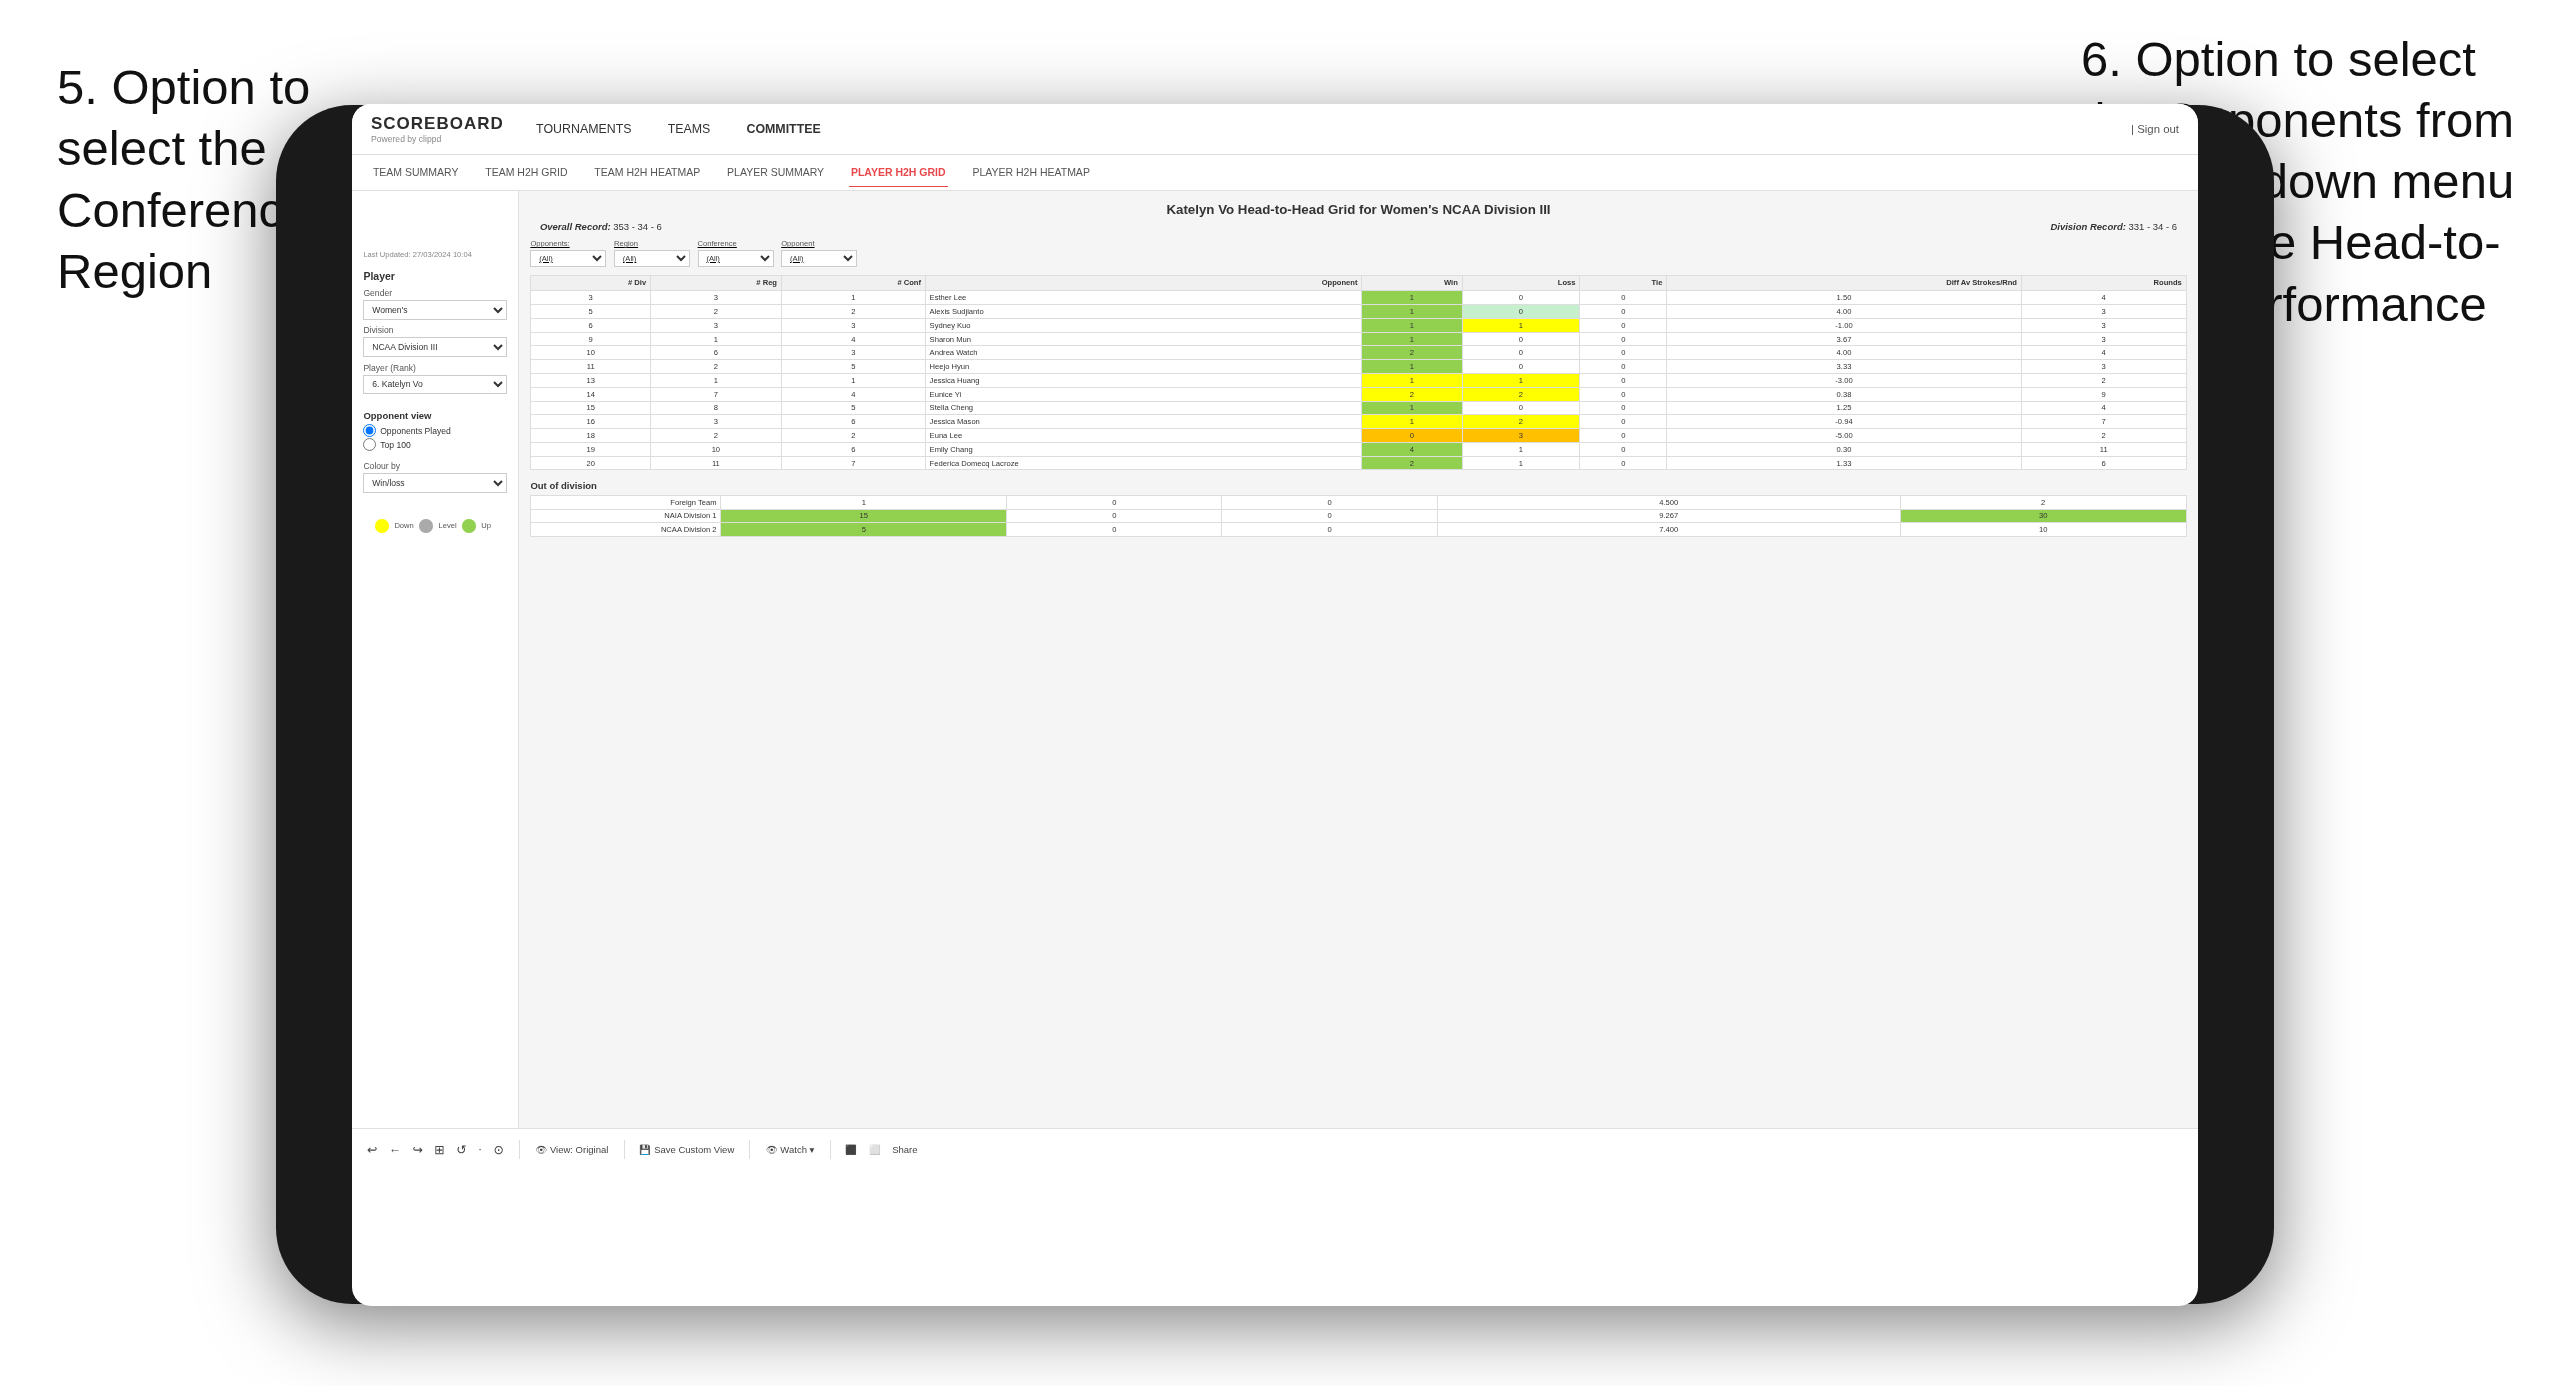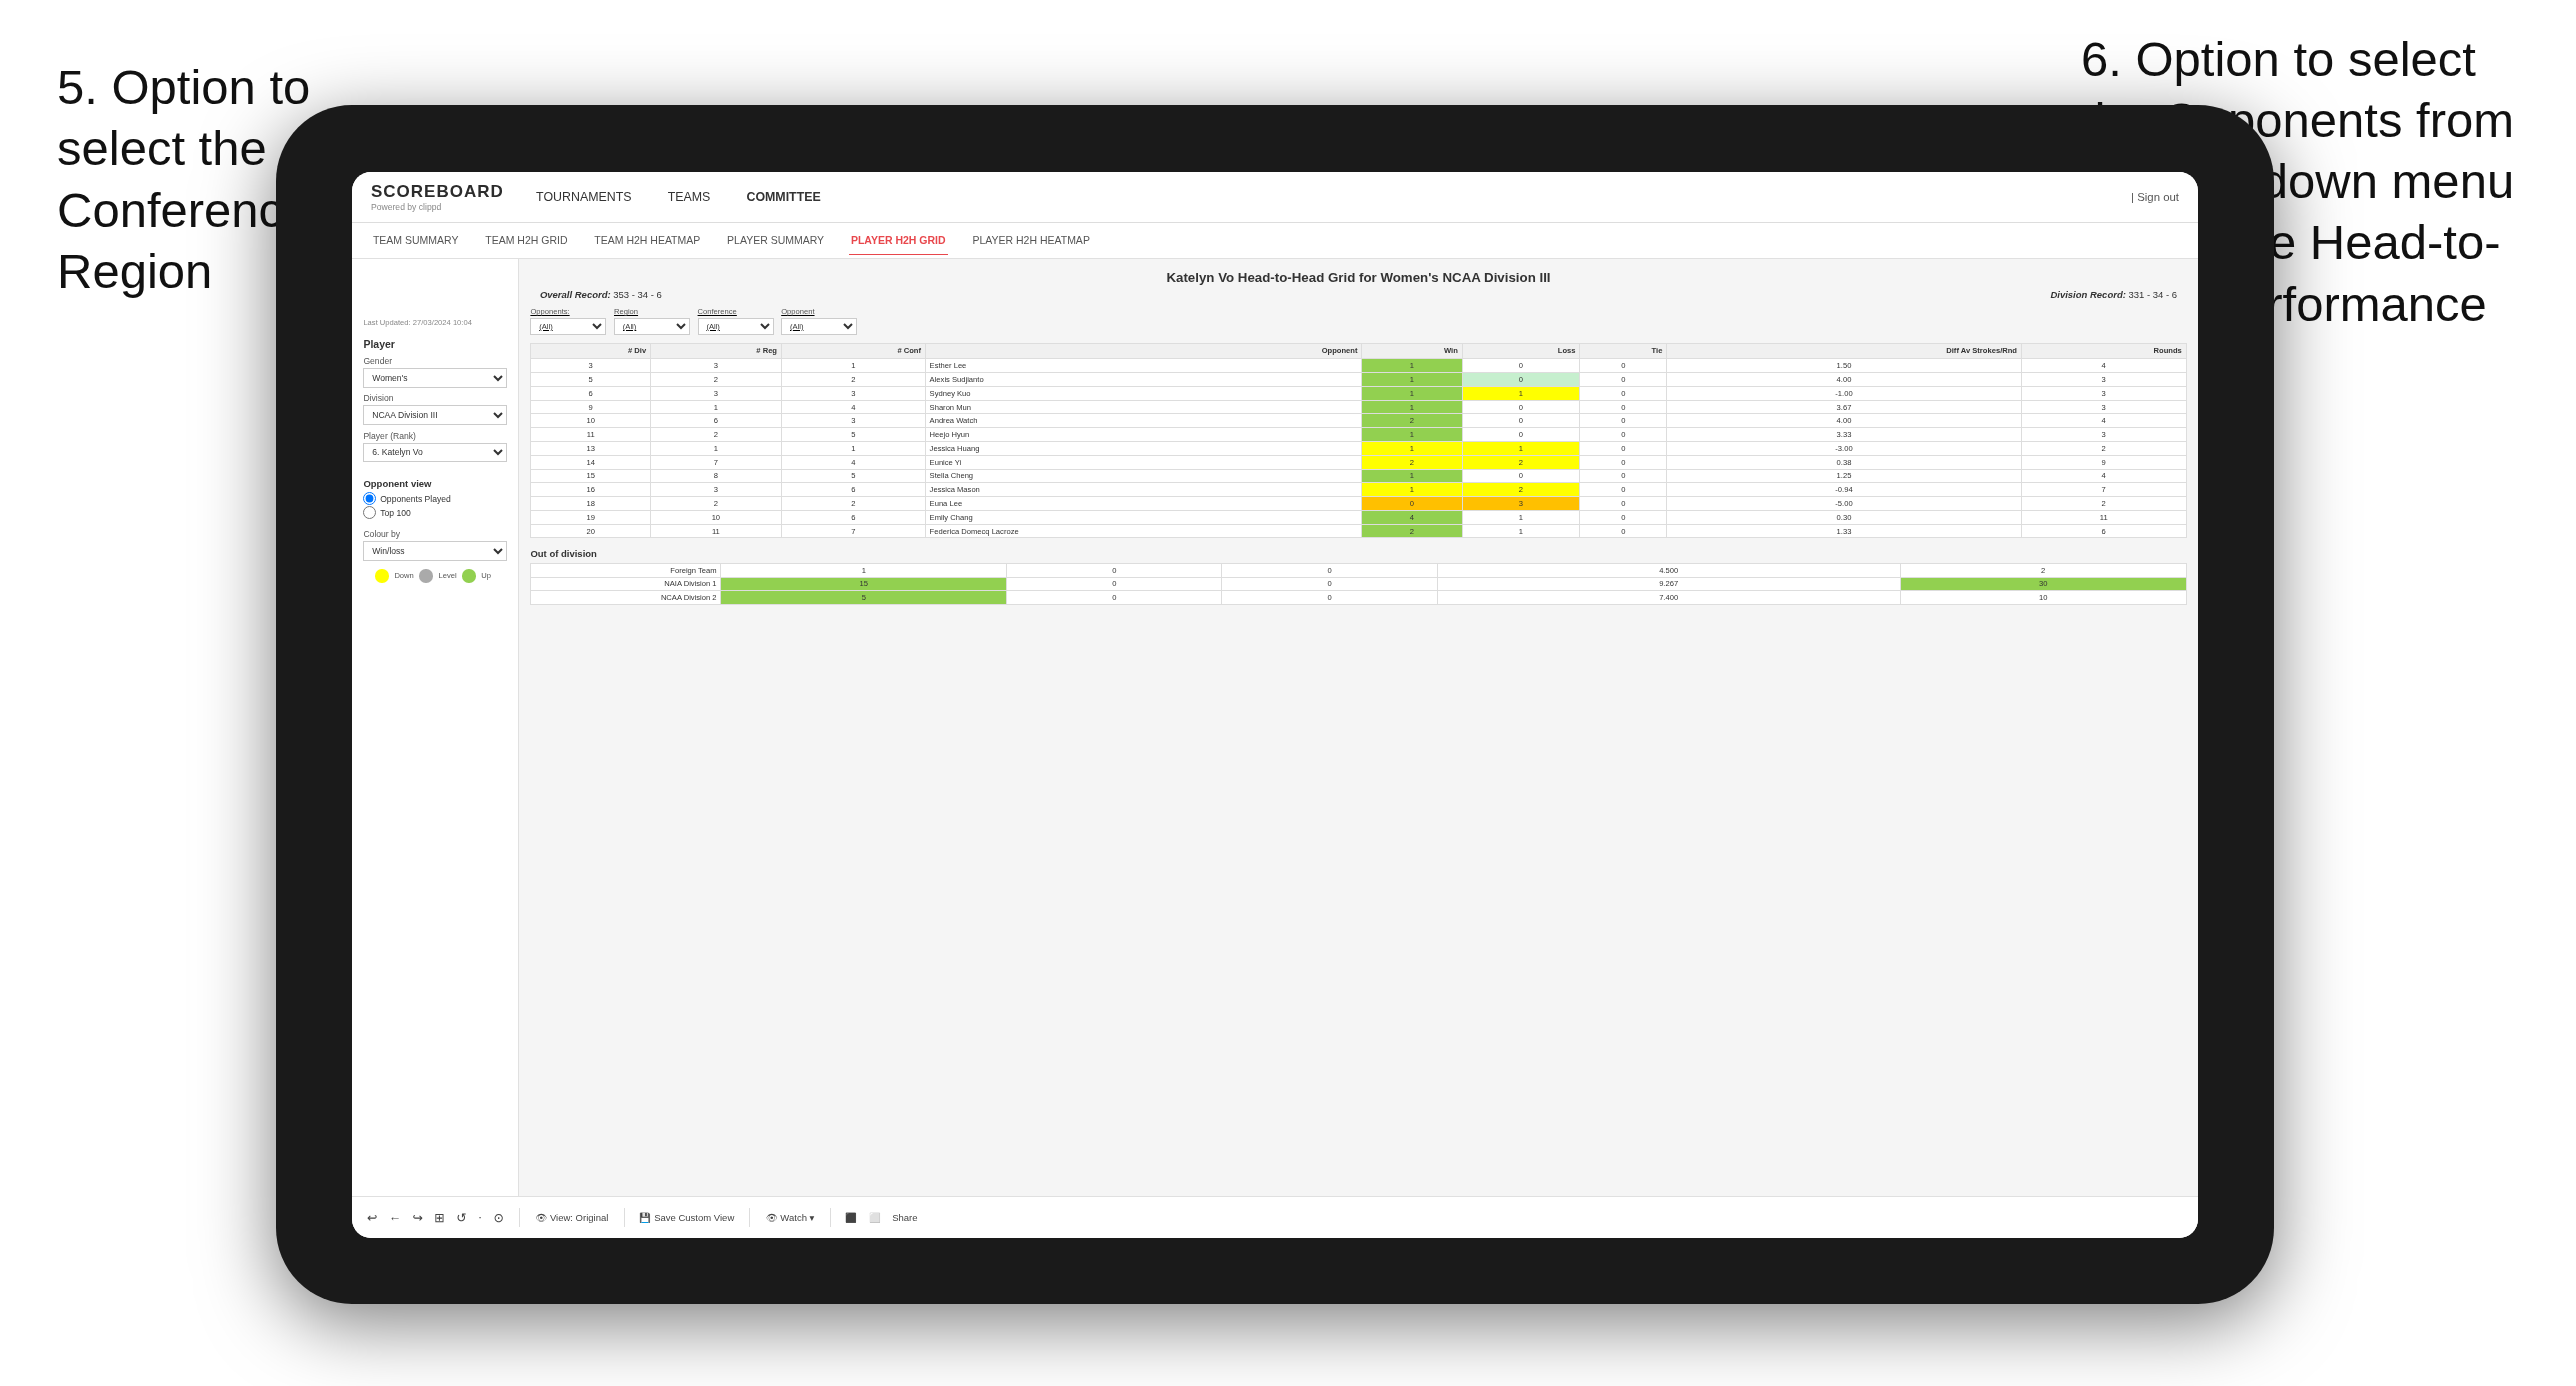--- a/index.html
+++ b/index.html
@@ -43,21 +43,21 @@
       background: #1a1a1a;
       border-radius: 76px;
       box-shadow: 0 19px 76px rgba(0,0,0,0.5);
       display: flex;
       align-items: center;
       justify-content: center;
     }
 
     .tablet-screen {
       width: 1846px;
-      height: 1066px;
+      height: 1202px;
       background: #fff;
       border-radius: 19px;
       overflow: hidden;
       position: relative;
     }
 
     
     .nav-bar {
       background: #fff;
       border-bottom: 1px solid #ddd;
@@ -206,21 +206,21 @@
     }
 
     .colour-section {
       margin-top: 9.5px;
     }
 
     .legend {
       display: flex;
       align-items: center;
       gap: 5.7px;
-      margin-top: 3px;
+      margin-top: 21px;
       font-size: 7.6px;
       color: #555;
       padding-left: 12px;
     }
 
     .legend-dot {
       width: 13.3px;
       height: 13.3px;
       border-radius: 50%;
     }

